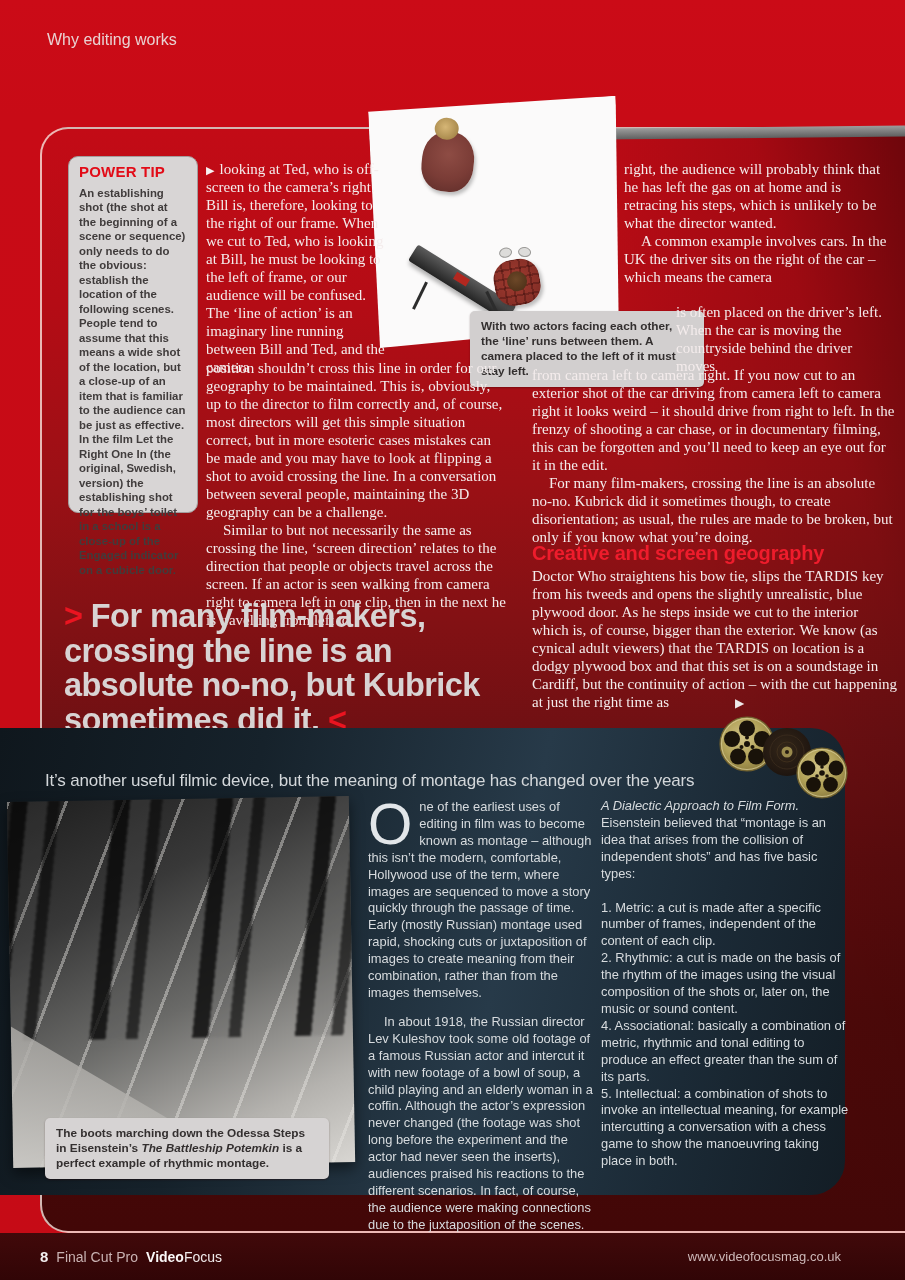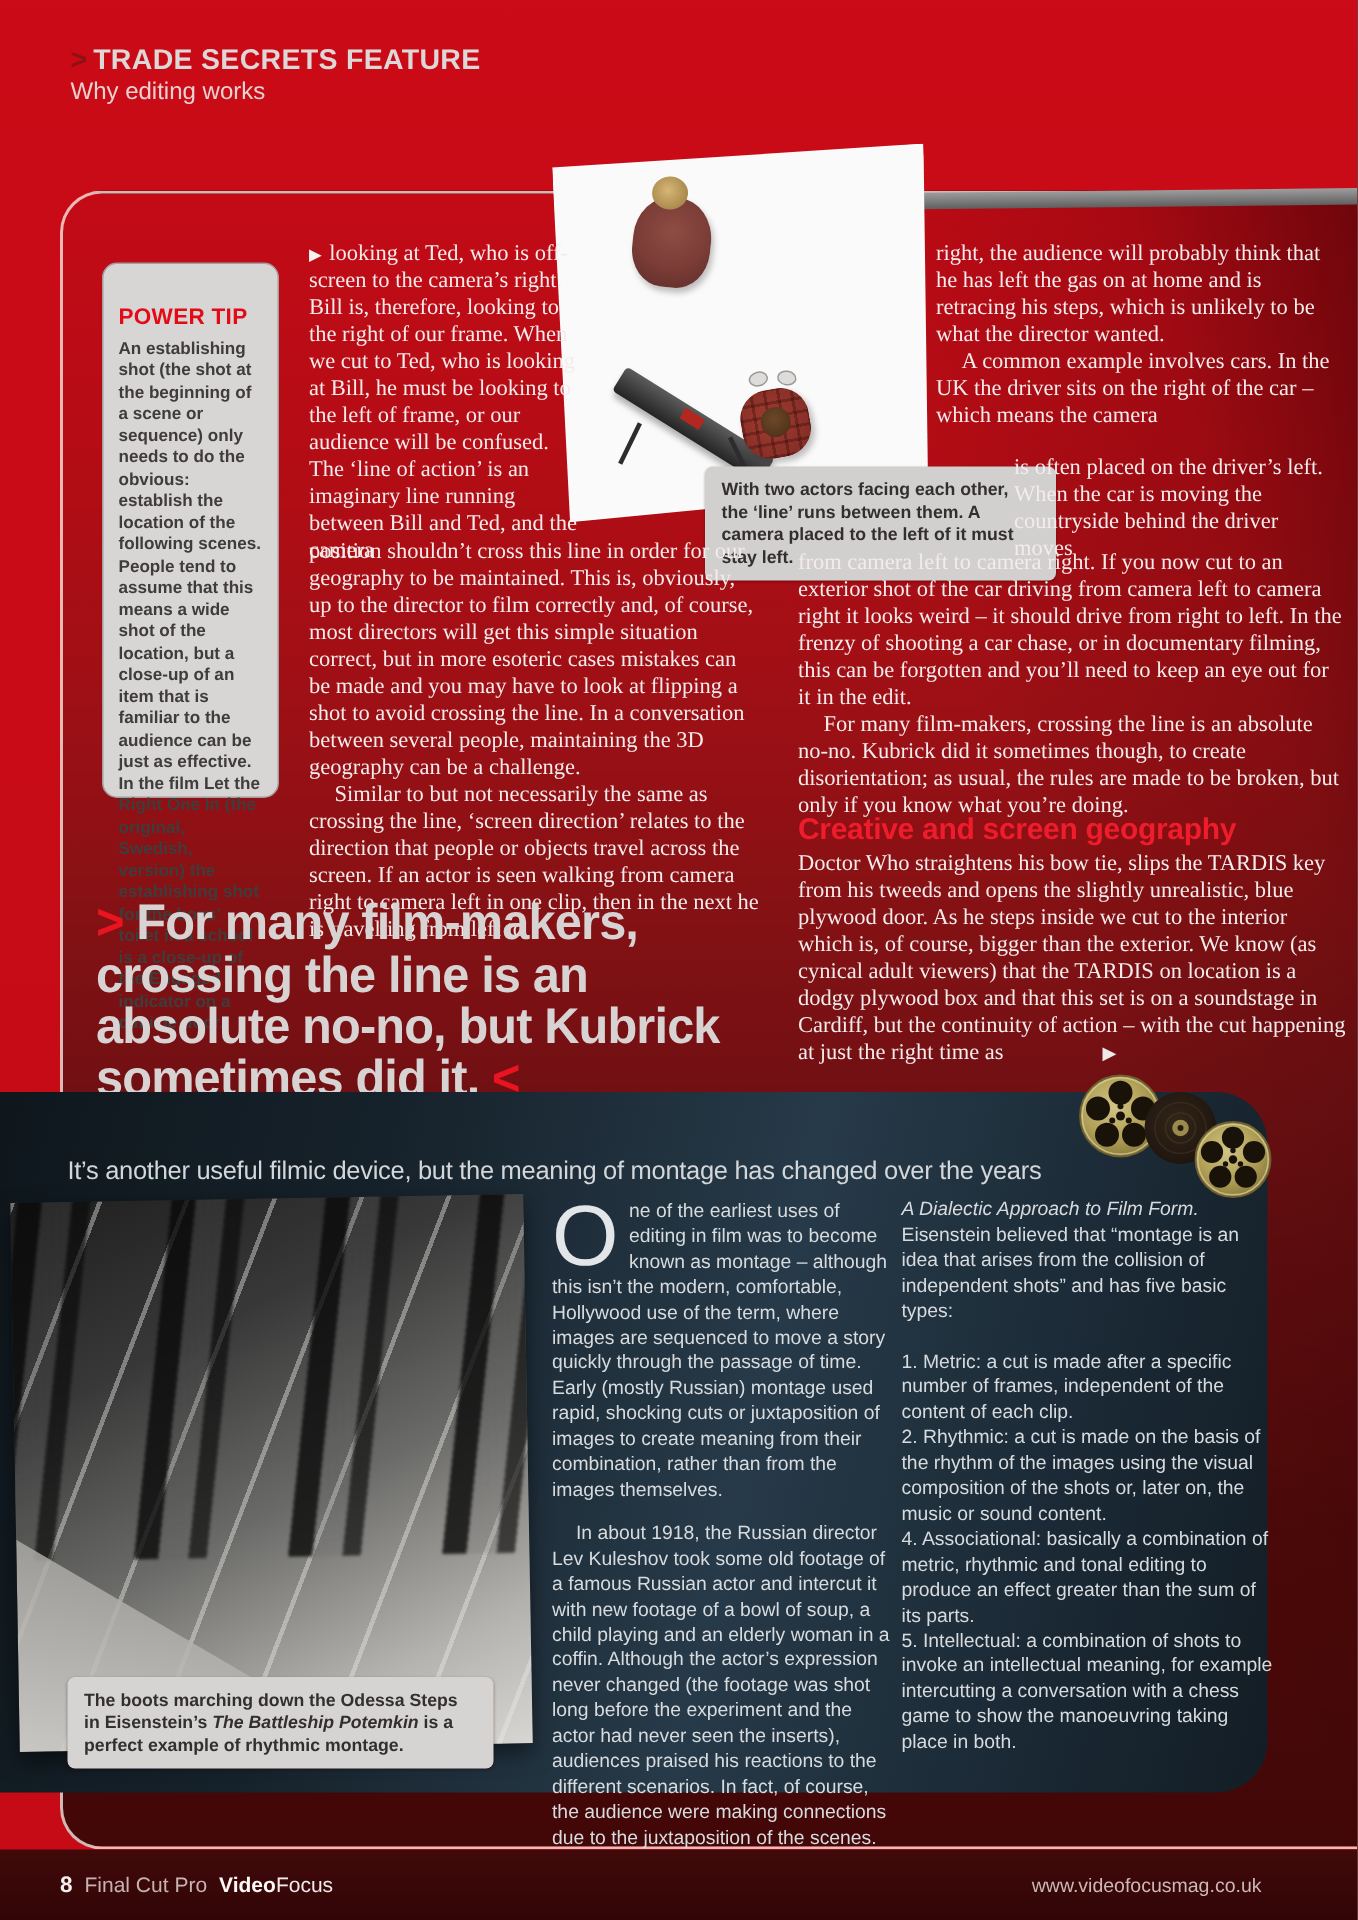--- a/index.html
+++ b/index.html
@@ -16,22 +16,22 @@
 
   
   .card{left:40px;top:127px;width:865px;height:1106px;
     border:2px solid rgba(248,228,222,.8);border-right:none;box-sizing:border-box;
     border-radius:28px 0 0 28px;
     background:linear-gradient(180deg,#c30b16 0%,#b40c15 16%,#9b1015 32%,#821114 45%,#6f1013 55%,#5e0c0e 66%,#4d0909 80%,#420707 100%);}
   .card::after{content:'';position:absolute;inset:0;border-radius:26px 0 0 26px;pointer-events:none;
     background:linear-gradient(253deg,rgba(25,0,0,.5) 0%,rgba(25,0,0,.16) 13%,rgba(25,0,0,0) 30%);}
 
   
-  .powertip{left:68px;top:175px;width:118px;height:357px;box-sizing:border-box;
-    background:#d8d5d5;border:1px solid #a39d9d;border-radius:10px;padding:27px 10px;}
+  .powertip{left:68px;top:156px;width:130px;height:357px;box-sizing:border-box;
+    background:#d8d5d5;border:1px solid #a39d9d;border-radius:10px;padding:6px 10px;}
   .powertip .pt-title{color:#e20b17;font-weight:bold;font-size:15px;letter-spacing:.2px;}
   .powertip .pt-body{margin-top:6px;color:#403c3c;font-weight:bold;font-size:11.4px;line-height:1.27;}
 
   
   .stage{left:372px;top:100px;width:248px;height:244px;background:#fbfafa;
     transform:rotate(-2deg);clip-path:polygon(0 3%,100% 0,98% 94%,1.5% 100%);
     box-shadow:0 16px 26px rgba(50,0,0,.5);}
   .fig-top{position:absolute;left:48px;top:14px;width:60px;height:90px;}
   .fig-top .jacket{position:absolute;left:4px;top:16px;width:52px;height:60px;border-radius:46% 46% 42% 42%;
     background:radial-gradient(circle at 50% 38%,#8e4c44 0%,#7a3c36 55%,#5d2c29 100%);
@@ -125,23 +125,20 @@
   .footer .brand{margin-left:8px;color:#f0eaea;}
   .footer .brand .b{font-weight:bold;color:#fbf8f8;}
   .footer .url{position:absolute;right:64px;top:0;line-height:47px;font-size:13px;color:#cdb8b8;}
 </style>
 </head>
 <body>
 
 <div class="page">
 
   <div class="abs kicker">
-    <div>
-      <span class="chev">&gt;</span><span class="t">TRADE SECRETS FEATURE</span>
-    </div>
     <div class="s">Why editing works</div>
   </div>
 
   <div class="abs card"></div>
 
   <div class="abs backdrop-strip"></div>
 
   <div class="abs powertip">
     <div class="pt-title">POWER TIP</div>
     <div class="pt-body">An establishing shot (the shot at the beginning of a scene or sequence) only needs to do the obvious: establish the location of the following scenes. People tend to assume that this means a wide shot of the location, but a close-up of an item that is familiar to the audience can be just as effective. In the film Let the Right One In (the original, Swedish, version) the establishing shot for the boys’ toilet in a school is a close-up of the Engaged indicator on a cubicle door.</div>

